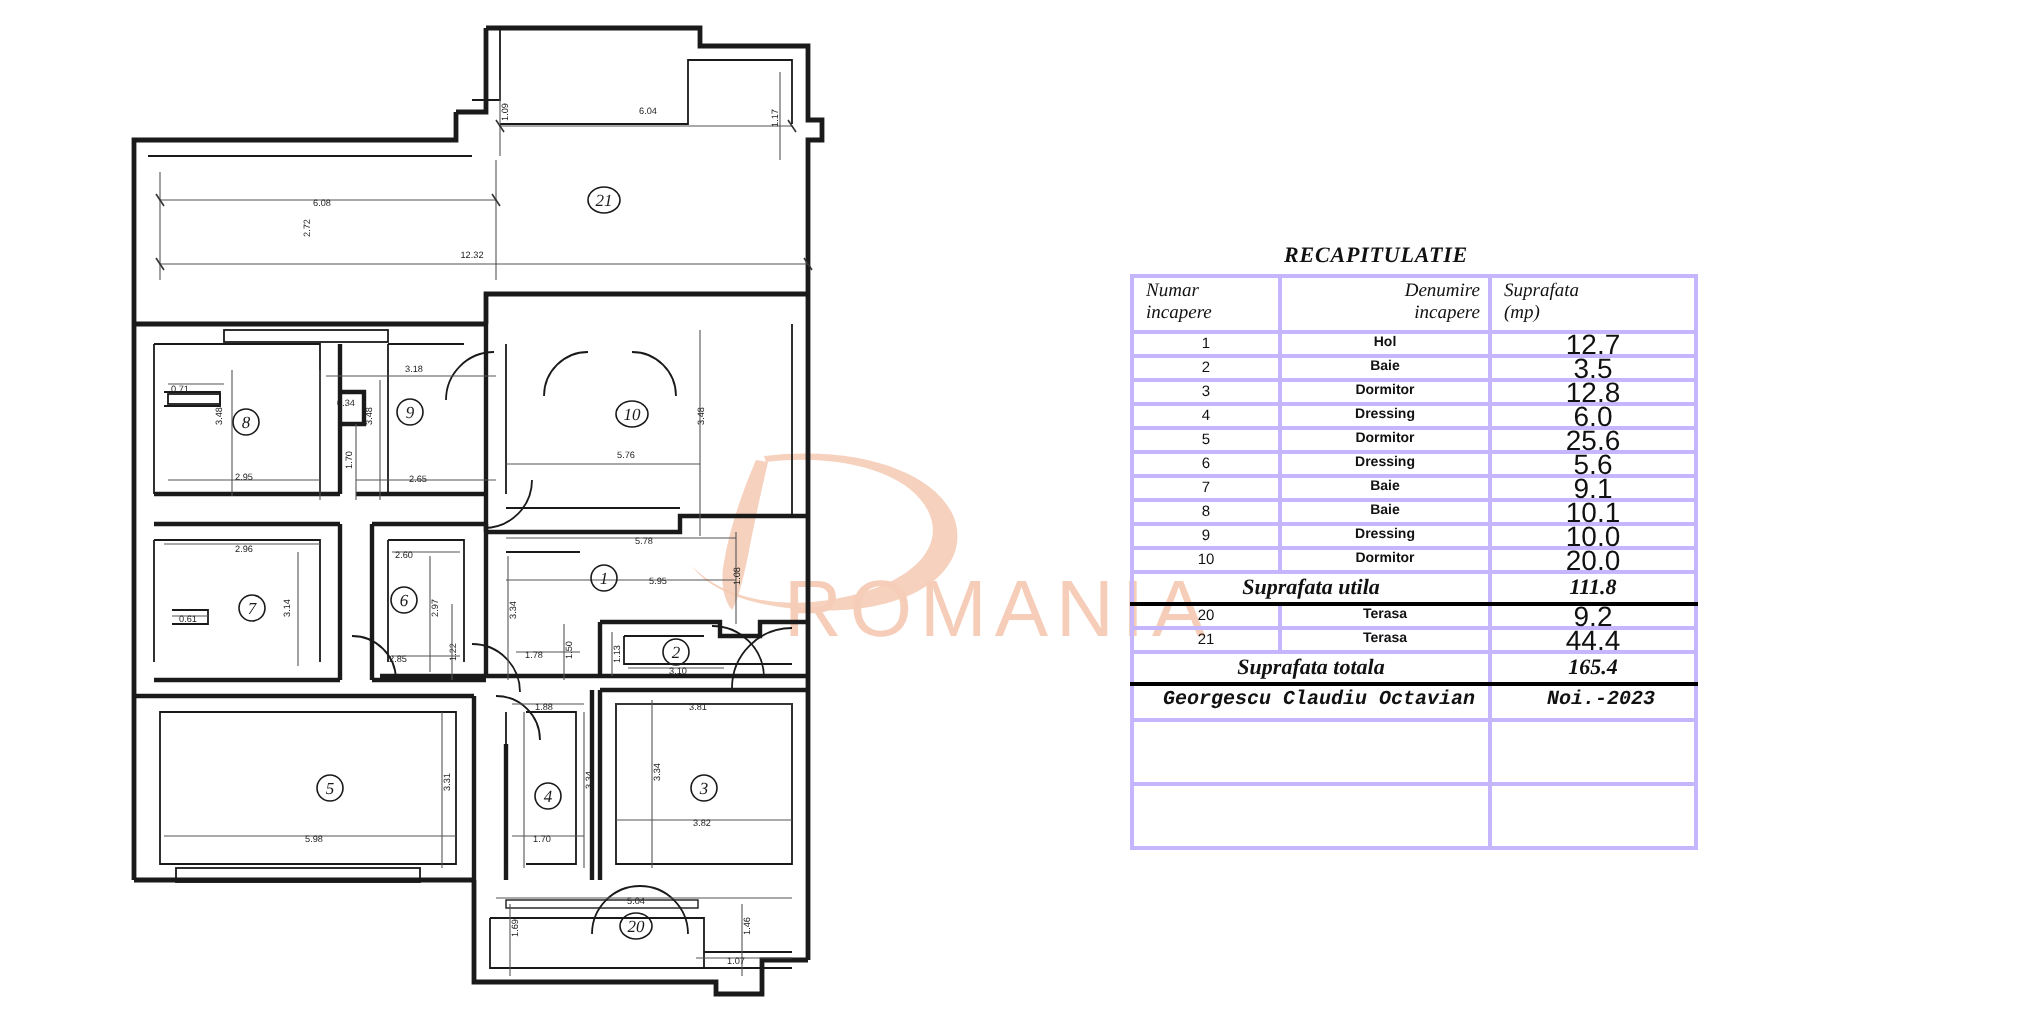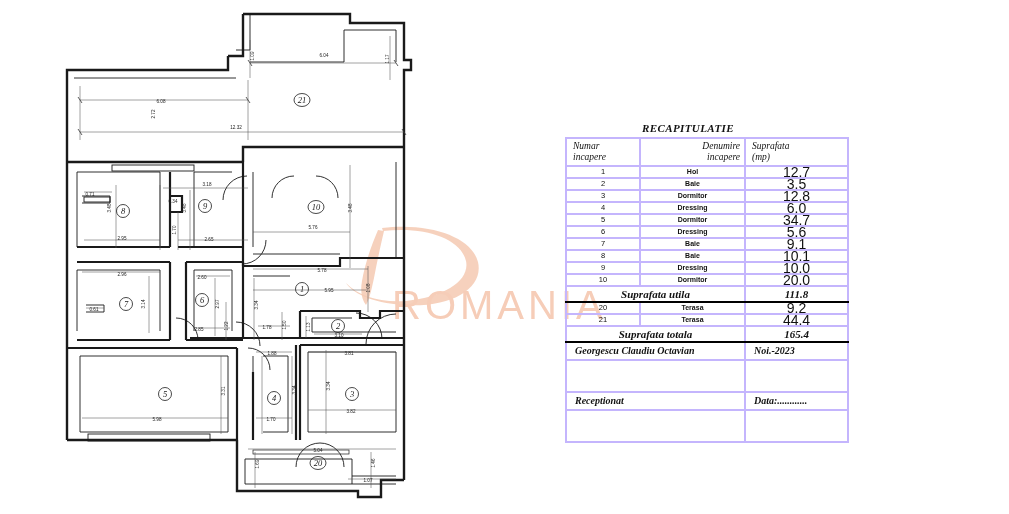--- a/index.html
+++ b/index.html
@@ -22,22 +22,22 @@
   table td{border:2px solid #c4b5fd;padding:0;color:#111;}
   .c1{width:62px;} .c2{width:93px;text-align:right;} .c3{width:91px;}
   .hd{font-family:"Liberation Serif",serif;font-style:italic;font-size:9.5px;
       padding:2px 4px 2px 6px;line-height:1.15;height:22px;vertical-align:top;}
   .num{text-align:center;font-size:7.5px;font-family:"Liberation Sans",sans-serif;height:10px;line-height:10px;}
   .nm{text-align:center;font-size:7px;font-weight:bold;font-family:"Liberation Sans",sans-serif;height:10px;line-height:10px;}
   .ar{text-align:center;font-size:14px;font-family:"Liberation Sans",sans-serif;height:10px;line-height:10px;}
   .sum td{font-family:"Liberation Serif",serif;font-style:italic;font-weight:bold;font-size:11px;
           text-align:center;height:14px;line-height:14px;border-top:2px solid #000;border-bottom:2px solid #000;}
   .sum .sv{font-size:11px;}
-  .sig td{font-family:Liberation Serif, serif;font-style:italic;font-weight:bold;font-size:10px;
-          height:16px;line-height:16px;padding-left:8px;}
+  .sig td{font-family:Liberation Mono, monospace;font-style:italic;font-weight:bold;font-size:10px;
+          height:16px;line-height:16px;padding-left:8px;text-align:center;}
   .blank td{height:30px;}
   .blank2 td{height:30px;}
 </style>
 </head>
 <body>
 
 <div id="stage">
 
   <div id="watermark">
     <svg width="1009" height="514" viewBox="0 0 1009 514">
@@ -367,21 +367,21 @@
             <td class="c3 ar">12.8</td>
           </tr>
           <tr>
             <td class="c1 num">4</td>
             <td class="c2 nm">Dressing</td>
             <td class="c3 ar">6.0</td>
           </tr>
           <tr>
             <td class="c1 num">5</td>
             <td class="c2 nm">Dormitor</td>
-            <td class="c3 ar">34.7</td>
+            <td class="c3 ar">25.6</td>
           </tr>
           <tr>
             <td class="c1 num">6</td>
             <td class="c2 nm">Dressing</td>
             <td class="c3 ar">5.6</td>
           </tr>
           <tr>
             <td class="c1 num">7</td>
             <td class="c2 nm">Baie</td>
             <td class="c3 ar">9.1</td>
@@ -426,24 +426,20 @@
           <td class="sv">165.4</td>
         </tr>
         <tr class="sig">
           <td colspan="2">Georgescu  Claudiu  Octavian</td>
           <td>Noi.-2023</td>
         </tr>
         <tr class="blank">
           <td colspan="2"></td>
           <td></td>
         </tr>
-        <tr class="sig">
-          <td colspan="2">Receptionat</td>
-          <td>Data:............</td>
-        </tr>
         <tr class="blank2">
           <td colspan="2"></td>
           <td></td>
         </tr>
       </tbody>
     </table>
   </div>
 
 </div>
 

